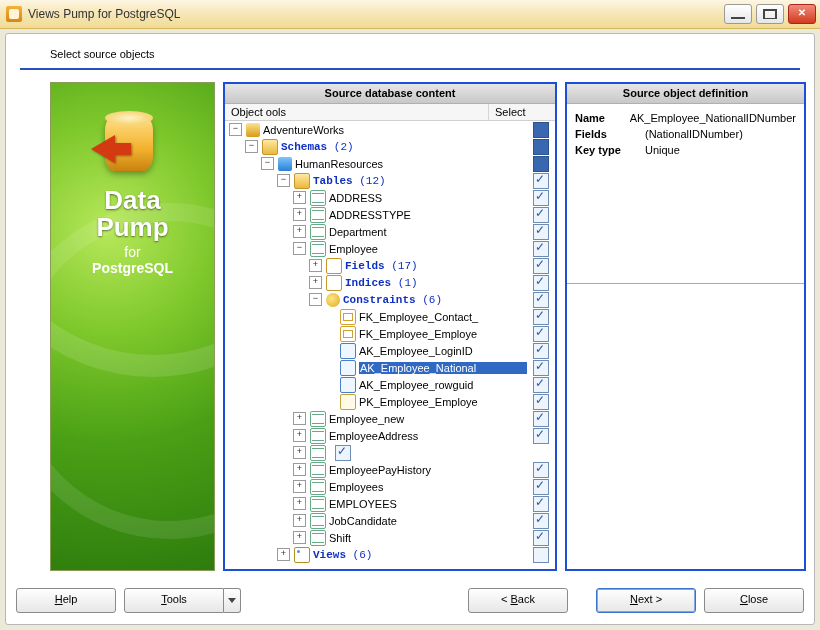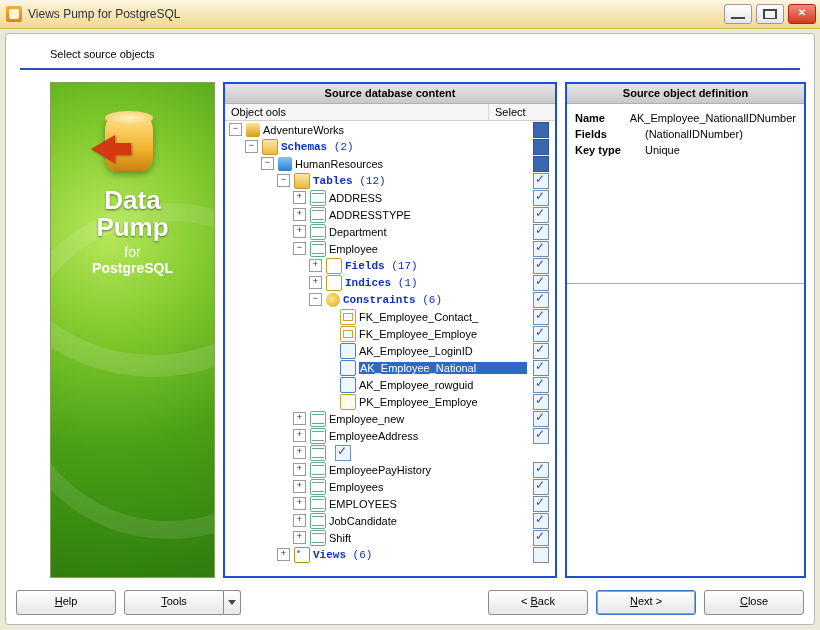--- a/index.html
+++ b/index.html
@@ -286,40 +286,41 @@
     border-bottom: 1px solid #a8a8a8;
     box-sizing: border-box;
   }
   .def-row { display:flex; line-height: 16px; }
   .def-row .k { width: 70px; font-weight: bold; }
   .def-row .v { flex: 1; }
   
   .footer {
     height: 36px;
     display: flex;
-    align-items: center;
-    padding: 0 10px 4px 10px;
+    align-items: flex-end;
+    padding: 0 10px 11px 10px;
     gap: 8px;
   }
   .footer .spacer { flex: 1; }
   .btn {
     min-width: 78px;
     height: 23px;
     border: 1px solid #8a8a8a;
     border-radius: 3px;
     background: linear-gradient(#fefefe,#e7e7e7);
     font-size: 11px;
     line-height: 21px;
     text-align: center;
     padding: 0 10px;
     position: relative;
   }
   .btn.default {
     border-color: #3b73c8;
     box-shadow: 0 0 0 1px #7fa9e4 inset;
+    margin-left: 20px;
   }
   .btn .ul { text-decoration: underline; }
   .btn-split { display: flex; }
   .btn-split .btn { border-top-right-radius:0; border-bottom-right-radius:0; }
   .btn-split .drop {
     width: 16px; height: 23px;
     border: 1px solid #8a8a8a;
     border-left: none;
     border-radius: 0 3px 3px 0;
     background: linear-gradient(#fefefe,#e7e7e7);

